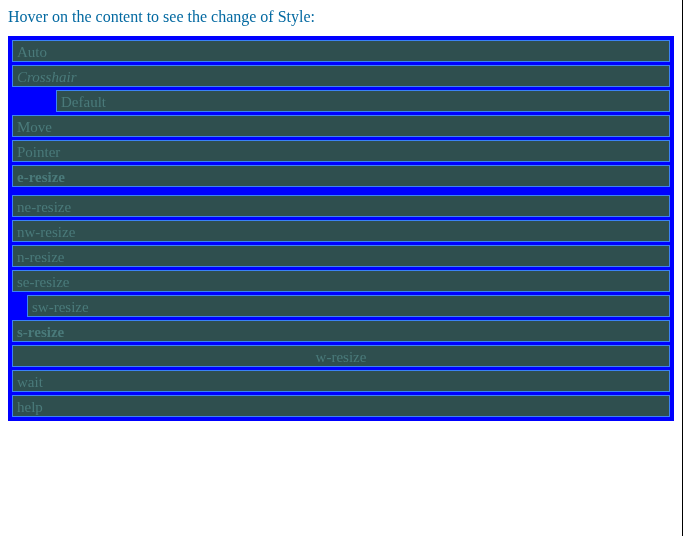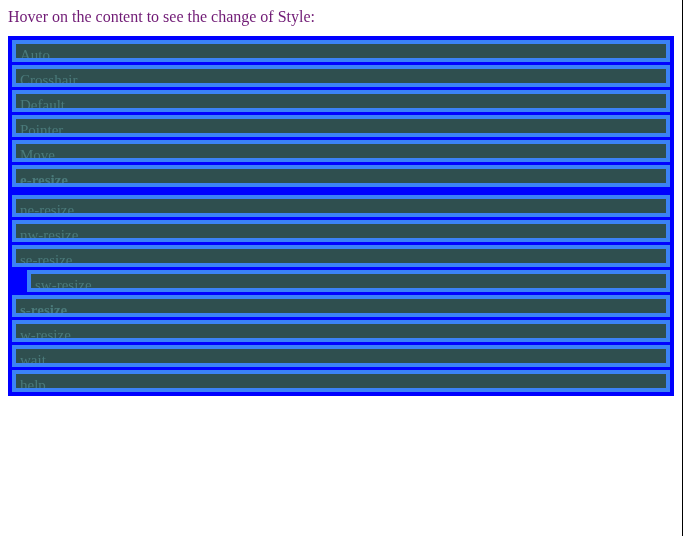--- a/index.html
+++ b/index.html
@@ -9,71 +9,72 @@
       font-size: 16px;
       background: #ffffff;
       width: 683px;
       box-sizing: border-box;
       border-right: 1px solid #000;
       min-height: 536px;
     }
     .heading {
       margin: 0 0 10px 0;
       font-weight: normal;
-      color: #701a75;
+      color: #0369a1;
     }
     .cursor-list {
       background: #0000ff;
       padding: 4px;
     }
     .cursor-item {
       background: #2f4f4f;
       color: #4a7a7a;
       font-size: 15px;
       padding: 2px 4px;
-      border: 4px solid #3b82f6;
+      border: 1px solid #3b82f6;
       margin-bottom: 3px;
       height: 22px;
       line-height: 18px;
       box-sizing: border-box;
       overflow: hidden;
     }
     .cursor-item:last-child {
       margin-bottom: 0;
     }
     .cursor-auto { cursor: auto; }
-    .cursor-crosshair { cursor: crosshair; }
-    .cursor-default { cursor: default; }
+    .cursor-crosshair { cursor: crosshair; font-style: italic; }
+    .cursor-default { cursor: default; margin-left: 44px; }
     .cursor-pointer { cursor: pointer; }
     .cursor-move { cursor: move; }
     .cursor-e-resize { cursor: e-resize; font-weight: bold; }
     .cursor-ne-resize { cursor: ne-resize; margin-top: 8px; }
     .cursor-nw-resize { cursor: nw-resize; }
     .cursor-n-resize { cursor: n-resize; }
     .cursor-se-resize { cursor: se-resize; }
     .cursor-sw-resize { cursor: sw-resize; margin-left: 15px; }
     .cursor-s-resize { cursor: s-resize; font-weight: bold; }
-    .cursor-w-resize { cursor: w-resize; }
+    .cursor-w-resize { cursor: w-resize; text-align: center; }
     .cursor-text { cursor: text; }
     .cursor-wait { cursor: wait; }
     .cursor-help { cursor: help; }
   </style>
 </head>
 <body>
 
 <p class="heading">Hover on the content to see the change of Style:</p>
 
 <div class="cursor-list">
   <div class="cursor-item cursor-auto">Auto</div>
   <div class="cursor-item cursor-crosshair">Crosshair</div>
   <div class="cursor-item cursor-default">Default</div>
+  <div class="cursor-item cursor-move">Move</div>
   <div class="cursor-item cursor-pointer">Pointer</div>
-  <div class="cursor-item cursor-move">Move</div>
   <div class="cursor-item cursor-e-resize">e-resize</div>
   <div class="cursor-item cursor-ne-resize">ne-resize</div>
   <div class="cursor-item cursor-nw-resize">nw-resize</div>
+  <div class="cursor-item cursor-n-resize">n-resize</div>
   <div class="cursor-item cursor-se-resize">se-resize</div>
   <div class="cursor-item cursor-sw-resize">sw-resize</div>
   <div class="cursor-item cursor-s-resize">s-resize</div>
   <div class="cursor-item cursor-w-resize">w-resize</div>
   <div class="cursor-item cursor-wait">wait</div>
   <div class="cursor-item cursor-help">help</div>
 </div>
 
 </body></html>

